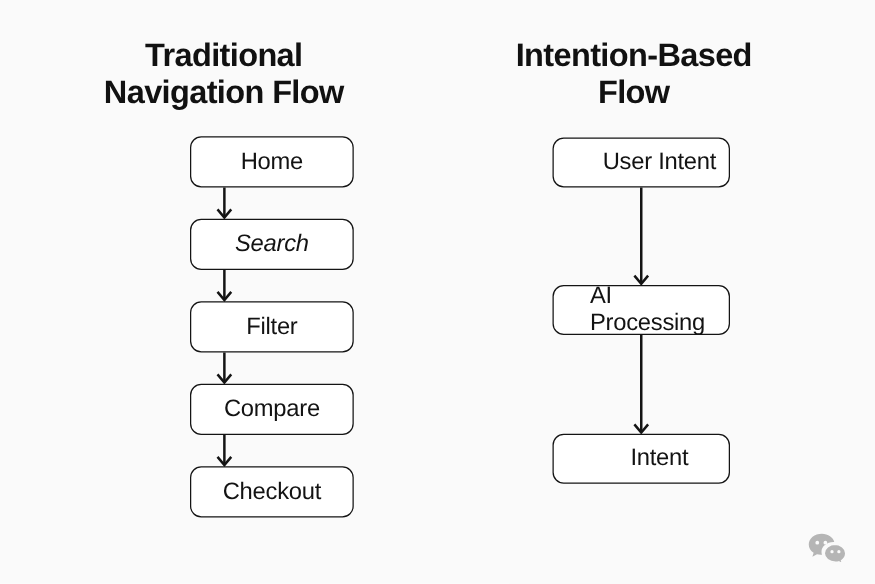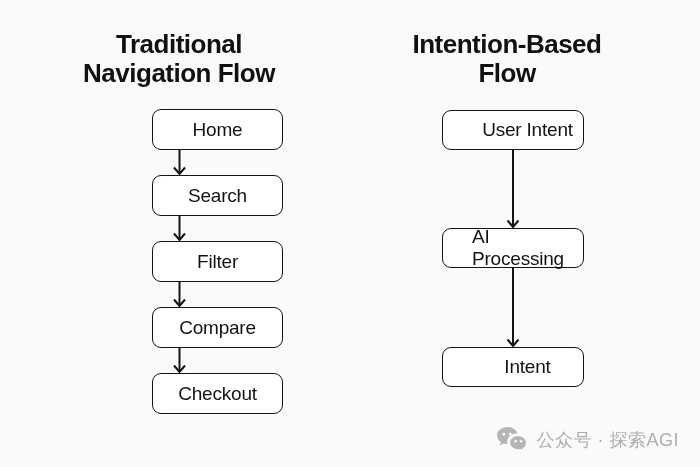--- a/index.html
+++ b/index.html
@@ -38,21 +38,21 @@
     align-items: center;
     justify-content: center;
     font-size: 19px;
     font-weight: 500;
     letter-spacing: -0.2px;
     color: #131313;
   }
   .node.l { left: 114px; width: 131px; height: 41px; margin-left: 38px; }
   .node.r { left: 442px; width: 142px; height: 40px; padding-left: 29px; }
   .node.l0 { top: 109px; }
-  .node.l1 { top: 175px; }
+  .node.l1 { top: 175px; font-style: italic; }
   .node.l2 { top: 241px; }
   .node.l3 { top: 307px; }
   .node.l4 { top: 373px; }
   .node.r0 { top: 110px; }
   .node.r1 { top: 228px; justify-content: center; }
   .node.r2 { top: 347px; }
   .watermark {
     position: absolute;
     right: 21px;
     top: 425px;
@@ -131,16 +131,15 @@
       </g>
       <g fill="#fafafa">
         <circle cx="8.8" cy="8.1" r="1.5"></circle>
         <circle cx="15.3" cy="8.1" r="1.5"></circle>
       </g>
       <g fill="#fafafa">
         <circle cx="20.6" cy="15.3" r="1.3"></circle>
         <circle cx="26.1" cy="15.3" r="1.3"></circle>
       </g>
     </svg>
-    <span>公众号 · 探索AGI</span>
   </div>
 
 </div>
 
 </body></html>

